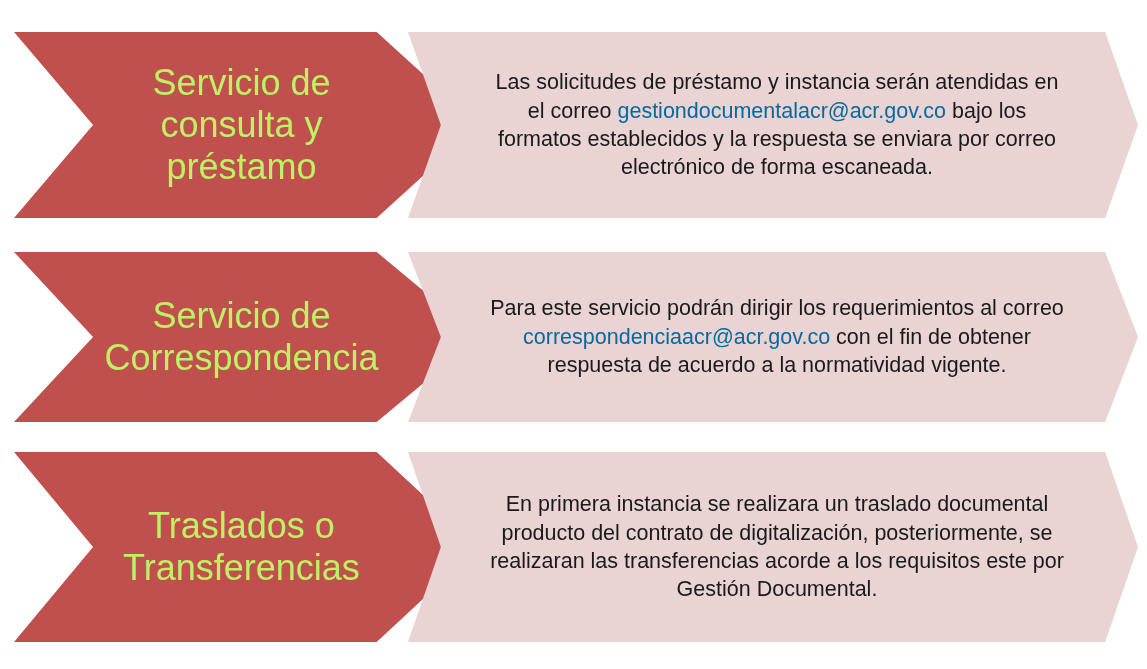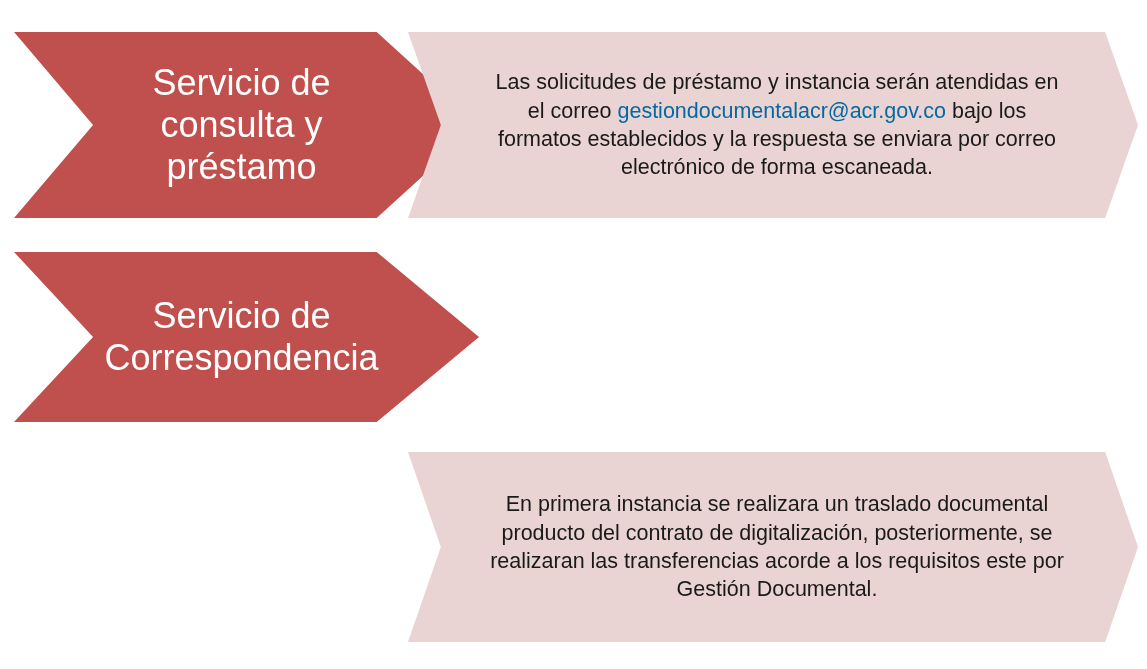--- a/index.html
+++ b/index.html
@@ -37,21 +37,21 @@
     width: 465px;
     background: #c0504d;
     -webkit-clip-path: polygon(0 0, 78% 0, 100% 50%, 78% 100%, 0 100%, 17% 50%);
     clip-path: polygon(0 0, 78% 0, 100% 50%, 78% 100%, 0 100%, 17% 50%);
     box-sizing: border-box;
     display: flex;
     align-items: center;
     justify-content: center;
   }
   .chevron-label .text {
-    color: #ffffff;
+    color: #bef264;
     font-size: 36px;
     line-height: 1.17;
     text-align: center;
     padding: 0 70px 0 60px;
     white-space: pre-line;
   }
 
   
   .chevron-body {
     position: absolute;
@@ -93,21 +93,28 @@
     <div class="chevron-body">
       <div class="para"><span>Las solicitudes de préstamo y instancia serán atendidas en el correo </span><span class="link">gestiondocumentalacr@acr.gov.co</span><span> bajo los formatos establecidos y la respuesta se enviara por correo electrónico de forma escaneada.</span></div>
     </div>
   </div>
 
   <div class="row row-2">
     <div class="chevron-label">
       <div class="text">Servicio de
 Correspondencia</div>
     </div>
+    <div class="chevron-body">
+      <div class="para"><span>Para este servicio podrán dirigir los requerimientos al correo </span><span class="link">correspondenciaacr@acr.gov.co</span><span> con el fin de obtener respuesta de acuerdo a la normatividad vigente.</span></div>
+    </div>
   </div>
 
   <div class="row row-3">
+    <div class="chevron-label">
+      <div class="text">Traslados o
+Transferencias</div>
+    </div>
     <div class="chevron-body">
       <div class="para"><span>En primera instancia se realizara un traslado documental producto del contrato de digitalización, posteriormente,  se realizaran las transferencias acorde a los requisitos este por Gestión Documental.</span><span class="link"></span><span></span></div>
     </div>
   </div>
 
 </div>
 
 </body></html>

